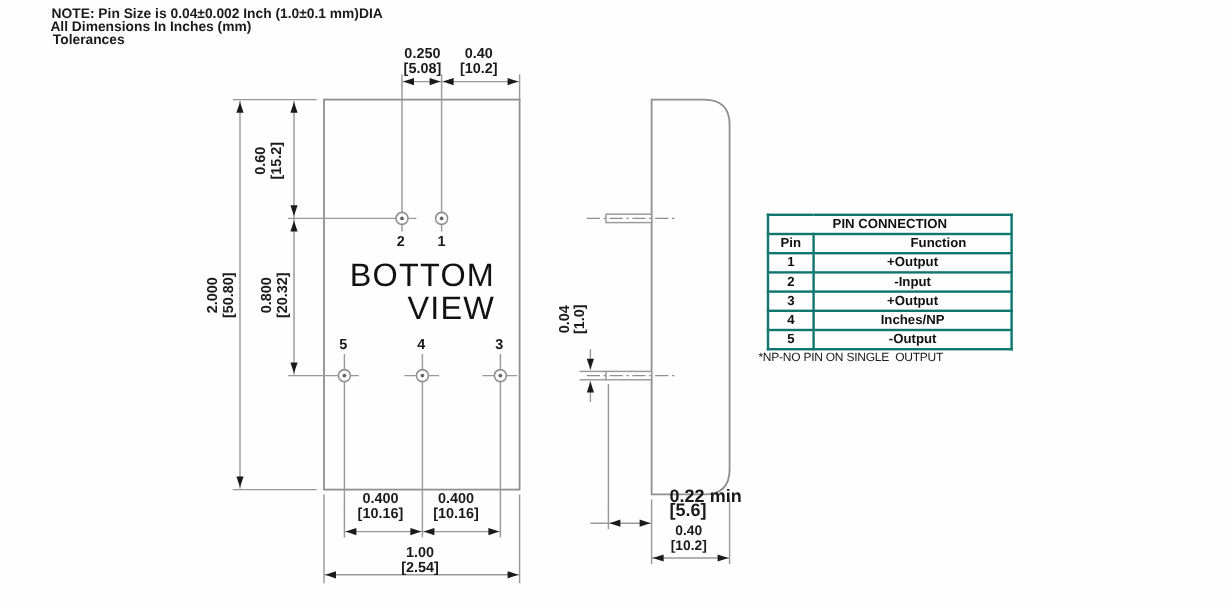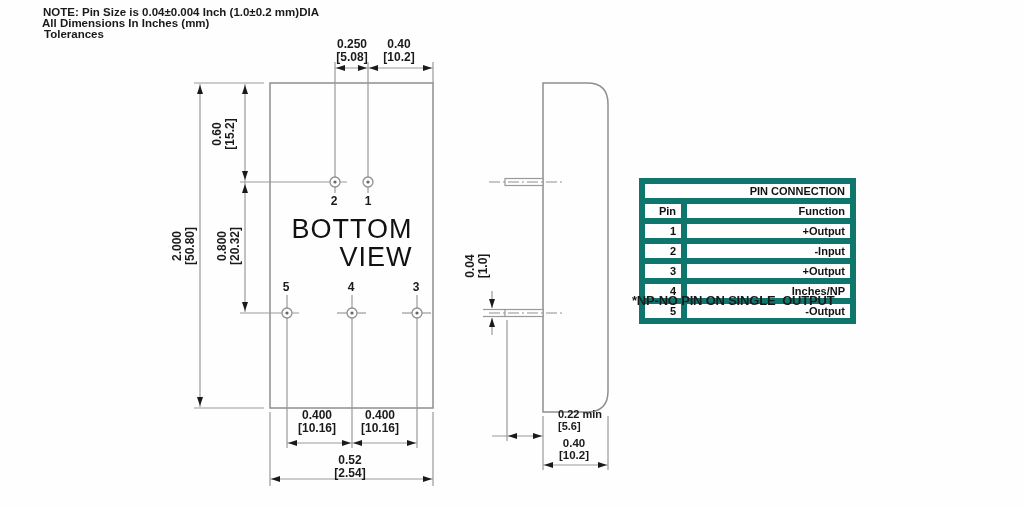--- a/index.html
+++ b/index.html
@@ -5,31 +5,31 @@
   html,body{margin:0;padding:0;background:#fff;}
   #stage{position:relative;width:1024px;height:507px;background:#fefefe;overflow:hidden;
          font-family:"Liberation Sans",sans-serif;color:#1a1a1a;}
   svg{position:absolute;left:0;top:0;}
   .txt{position:absolute;white-space:nowrap;color:#1a1a1a;}
   .note{font-size:11.5px;font-weight:bold;line-height:11px;}
   .dim{position:absolute;display:flex;flex-direction:column;align-items:center;
        transform:translate(-50%,-50%);font-size:12px;font-weight:bold;line-height:13px;
        white-space:nowrap;text-align:center;}
   .dim.rot{transform:translate(-50%,-50%) rotate(-90deg);}
-  .dim.leftal{transform:none;align-items:flex-start;font-size:11px;line-height:12px;text-align:left;justify-content:space-between;}
+  .dim.leftal{transform:none;align-items:flex-start;font-size:15px;line-height:12px;text-align:left;justify-content:space-between;}
   .dim.small{font-size:11.5px;line-height:12px;}
   .pinlab{position:absolute;transform:translate(-50%,-50%);font-size:12px;font-weight:bold;}
   .viewtitle{position:absolute;transform:translate(-50%,-50%);font-size:27px;line-height:28px;
              letter-spacing:1px;text-align:right;color:#111;}
   .pin-table{position:absolute;left:639px;top:178px;border-collapse:collapse;
              font-family:"Liberation Sans",sans-serif;font-size:11px;font-weight:bold;color:#111;}
-  .pin-table td{border:6px solid #0f766e;text-align:right;height:14px;padding:0 5px;}
+  .pin-table td{border:2px solid #0f766e;text-align:center;height:14px;padding:0 5px;}
   .pin-table td.colpin{width:26px;}
   .pin-table td.colfn{width:110px;padding-left:48px;}
-  .footnote{font-size:13px;font-weight:bold;letter-spacing:-0.2px;white-space:pre;}
+  .footnote{font-size:10px;font-weight:normal;letter-spacing:-0.2px;white-space:pre;}
 </style>
 </head>
 <body>
 
 <div id="stage">
 
   <svg width="1024" height="507" viewBox="0 0 1024 507">
 
     <g stroke="#8f8f8f" stroke-width="1.5" fill="none">
       <rect x="270" y="83" width="163" height="325"></rect>
@@ -116,21 +116,21 @@
         <polygon points="432,479 423,476 423,482"></polygon>
       <polygon points="492,308 489,299 495,299"></polygon>
         <polygon points="492,318 489,327 495,327"></polygon>
       <polygon points="508,436 517,433 517,439"></polygon>
         <polygon points="542,436 533,433 533,439"></polygon>
       <polygon points="544,465 553,462 553,468"></polygon>
         <polygon points="607,465 598,462 598,468"></polygon>
     </g>
   </svg>
 
-  <div class="txt note" style="left:43px;top:7px">NOTE: Pin Size is 0.04±0.004 Inch (1.0±0.2 mm)DIA</div>
+  <div class="txt note" style="left:43px;top:7px">NOTE: Pin Size is 0.04±0.002 Inch (1.0±0.1 mm)DIA</div>
   <div class="txt note" style="left:42px;top:18px">All Dimensions In Inches (mm)</div>
   <div class="txt note" style="left:44px;top:29px">Tolerances</div>
 
   <div class="viewtitle" style="left:352px;top:243px">
     <div>BOTTOM</div>
     <div>VIEW</div>
   </div>
 
   <div class="pinlab" style="left:334px;top:201px">2</div>
   <div class="pinlab" style="left:368px;top:201px">1</div>
@@ -164,21 +164,21 @@
   </div>
   <div class="dim" style="left:317px;top:422px">
     <span>0.400</span>
     <span>[10.16]</span>
   </div>
   <div class="dim" style="left:380px;top:422px">
     <span>0.400</span>
     <span>[10.16]</span>
   </div>
   <div class="dim" style="left:350px;top:467px">
-    <span>0.52</span>
+    <span>1.00</span>
     <span>[2.54]</span>
   </div>
   <div class="dim leftal" style="left:558px;top:408px">
     <span>0.22 min</span>
     <span>[5.6]</span>
   </div>
   <div class="dim small" style="left:574px;top:449px">
     <span>0.40</span>
     <span>[10.2]</span>
   </div>

